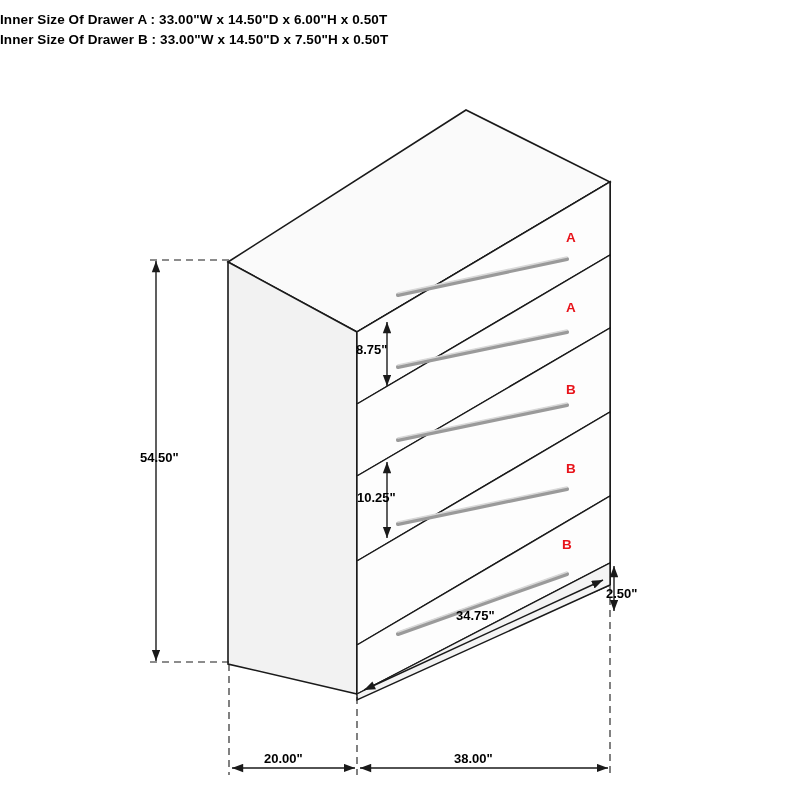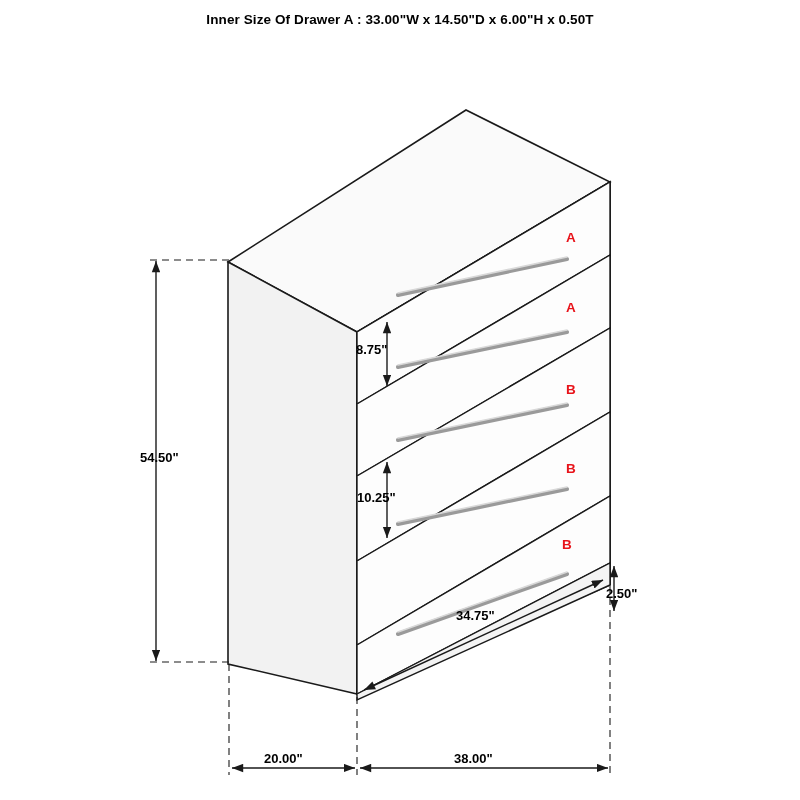--- a/index.html
+++ b/index.html
@@ -18,21 +18,20 @@
   #stage {
     position: relative;
     width: 800px;
     height: 800px;
   }
   .header-lines {
     position: absolute;
     top: 10px;
     left: 0;
     width: 800px;
-    text-align: center;
   }
   .header-lines div {
     font-size: 13.5px;
     font-weight: bold;
     line-height: 20px;
     letter-spacing: 0.1px;
     color: #000;
   }
   svg.diagram {
     position: absolute;
@@ -54,20 +53,21 @@
     white-space: nowrap;
   }
 </style>
 </head>
 <body>
 
 <div id="stage">
 
   <div class="header-lines">
     <div>Inner Size Of Drawer A : 33.00"W x 14.50"D x 6.00"H x 0.50T</div>
+    <div>Inner Size Of Drawer B : 33.00"W x 14.50"D x 7.50"H x 0.50T</div>
   </div>
 
   <svg class="diagram" width="800" height="800" viewBox="0 0 800 800">
 
     <g>
 
       <polygon points="228,262 466,110 610,182 357,332" fill="#fafafa" stroke="#1a1a1a" stroke-width="1.6"></polygon>
 
       <polygon points="228,262 357,332 357,694 228,664" fill="#f2f2f2" stroke="#1a1a1a" stroke-width="1.6"></polygon>
 

